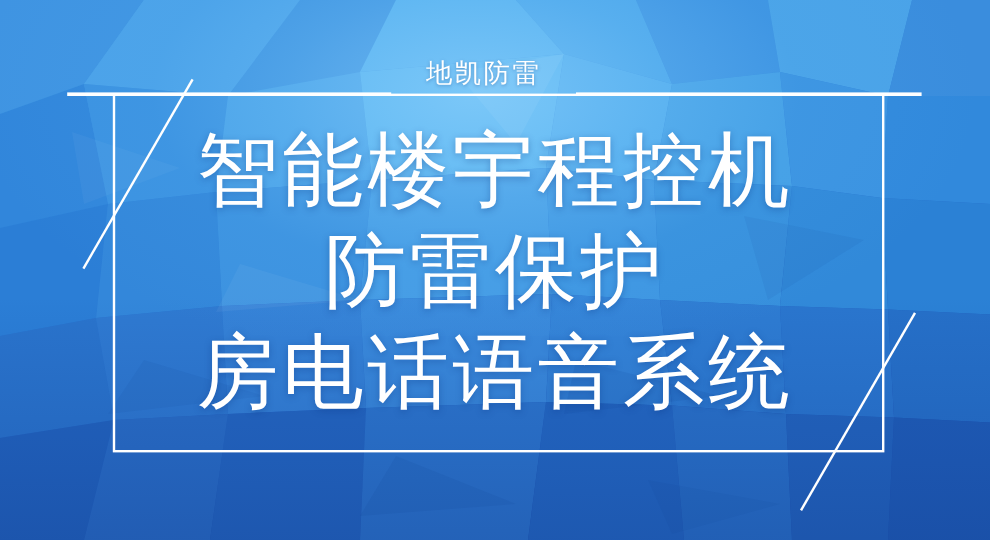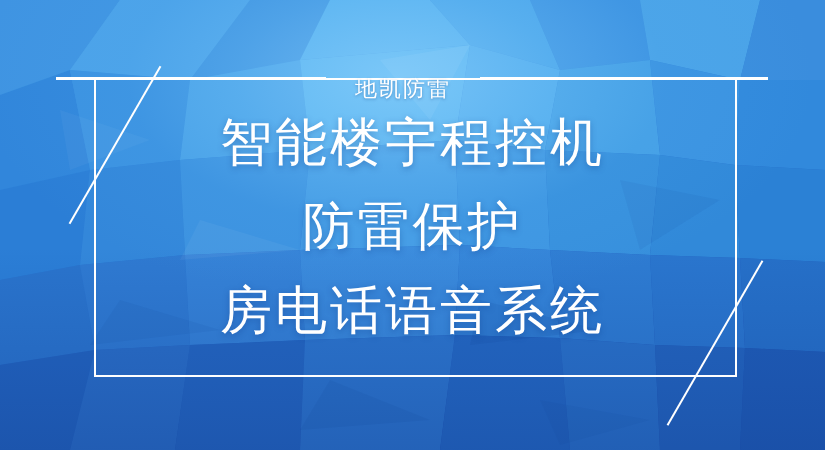--- a/index.html
+++ b/index.html
@@ -62,21 +62,21 @@
     height: 3px;
     background: #ffffff;
   }
   .top-rule.left  { left: 56px;  width: 270px; }
   .top-rule.right { left: 480px; width: 288px; }
 
   
   #caption {
     position: absolute;
     left: 326px;
-    top: 68px;
+    top: 40px;
     width: 154px;
     height: 42px;
     display: flex;
     align-items: center;
     justify-content: center;
     color: #ffffff;
     font-size: 22px;
     letter-spacing: 2px;
     font-weight: 400;
     text-shadow: 0 1px 3px rgba(10,50,120,0.35);
@@ -104,21 +104,21 @@
   }
 
   
   #headline {
     position: absolute;
     left: 0;
     top: 100px;
     width: 825px;
     text-align: center;
     color: #ffffff;
-    font-size: 52px;
+    font-size: 68px;
     line-height: 84px;
     font-weight: 400;
     letter-spacing: 3px;
     text-shadow: 0 2px 6px rgba(12,52,128,0.35);
     white-space: nowrap;
   }
   #headline .line { display: block; }
 </style>
 </head>
 <body>

